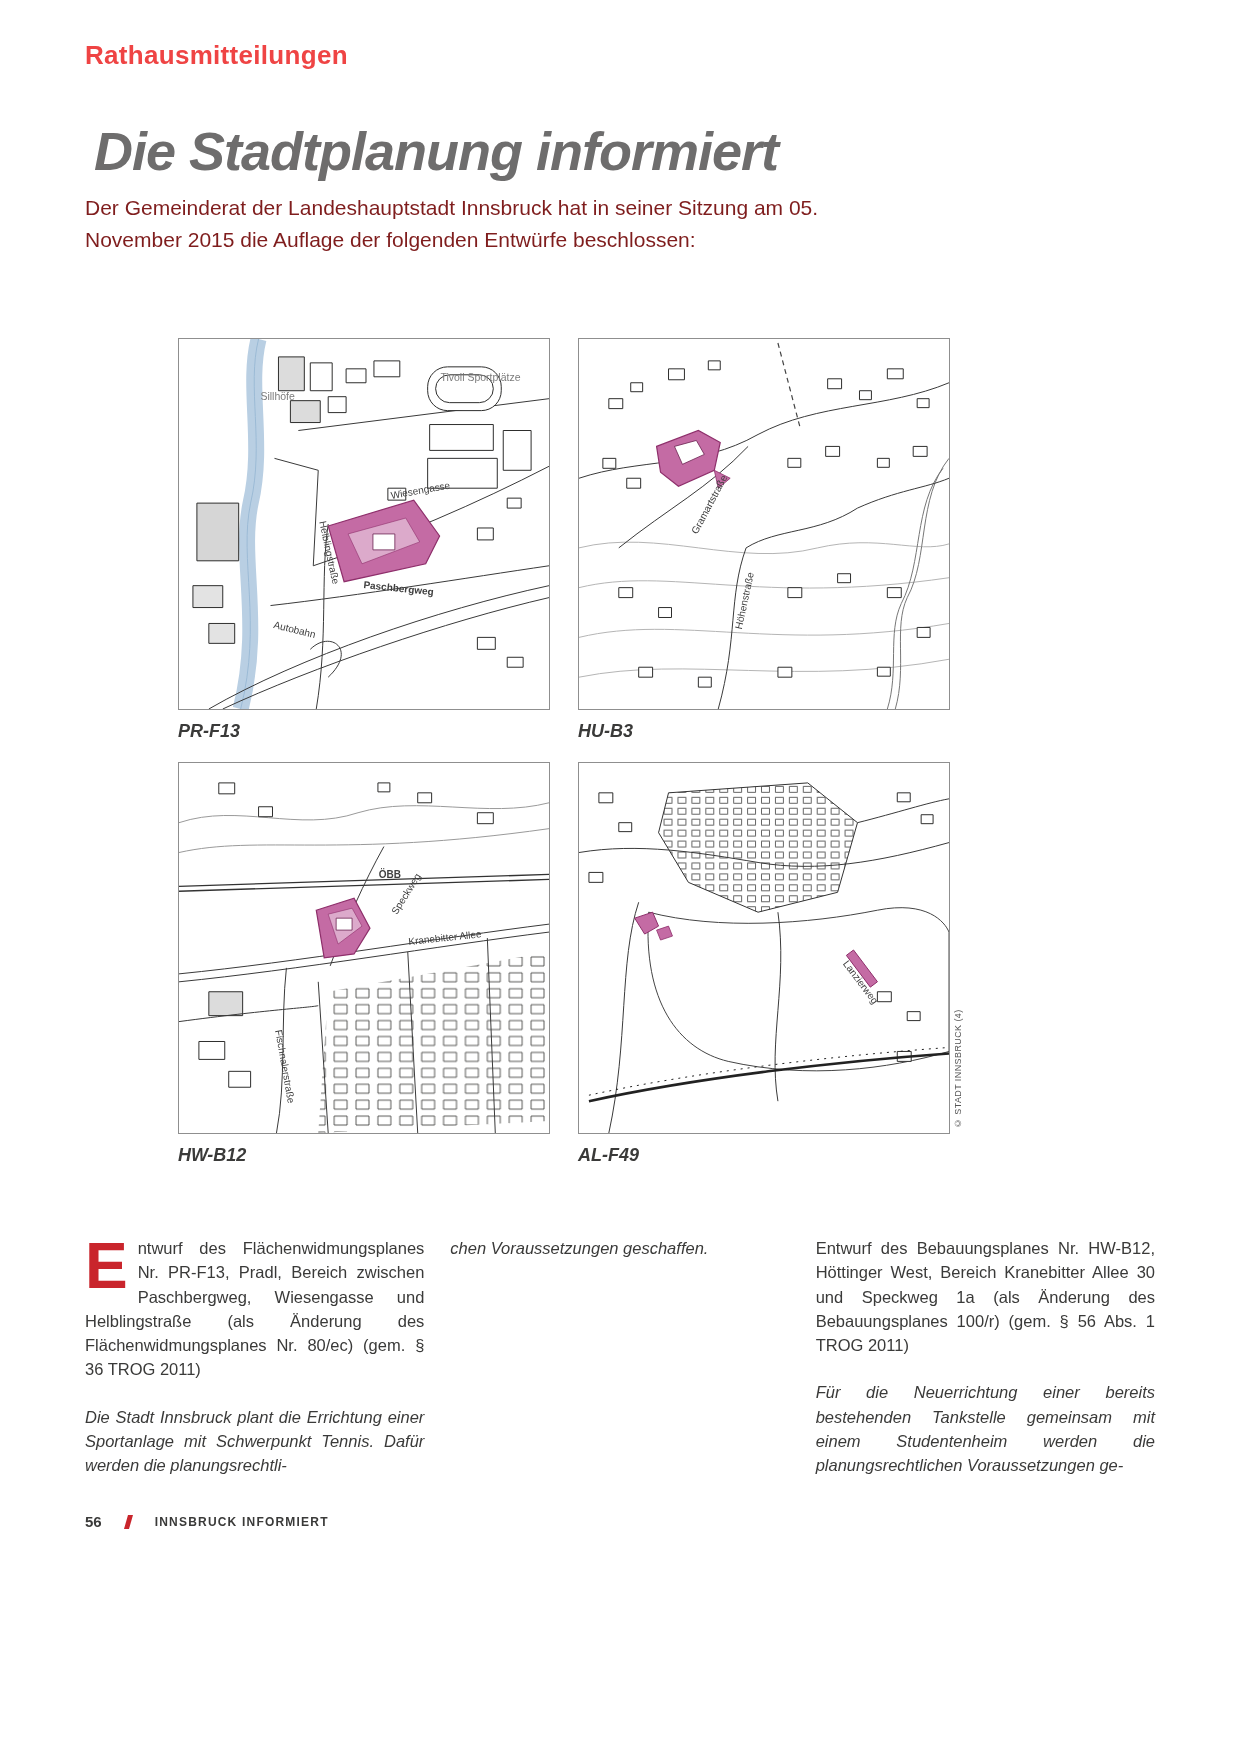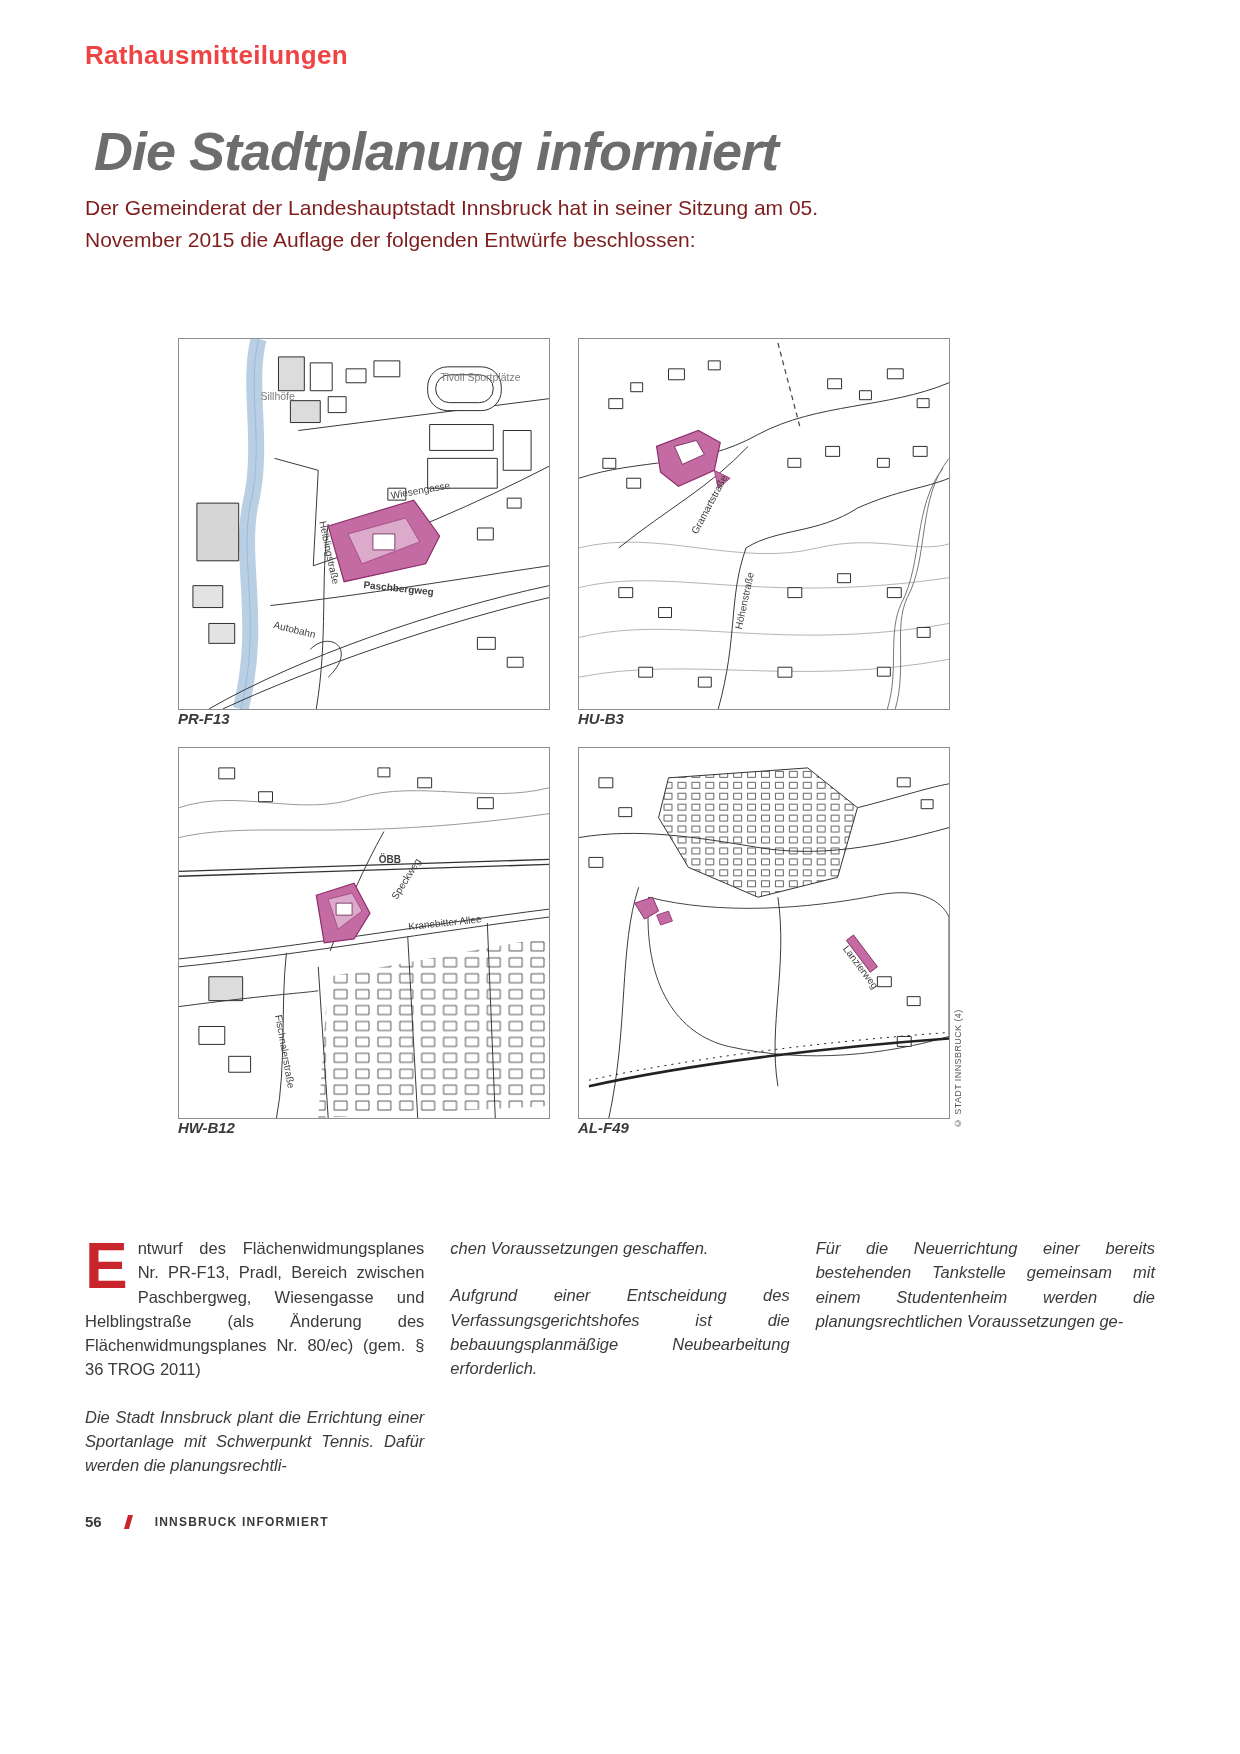--- a/index.html
+++ b/index.html
@@ -10,21 +10,21 @@
   
   .kicker{position:absolute;left:85px;top:40px;font-size:26px;font-weight:700;color:#ef4444;letter-spacing:.3px;}
   .title{position:absolute;left:82px;top:108px;margin:12px;font-size:54px;font-weight:700;font-style:italic;color:#6e6d6d;letter-spacing:-1px;}
   .intro{position:absolute;left:85px;top:192px;width:740px;margin:0;font-size:21px;line-height:1.5;color:#7f1d1d;}
   
   .maps{position:absolute;left:178px;top:338px;width:772px;display:grid;grid-template-columns:372px 372px;column-gap:28px;row-gap:20px;}
   figure.map{margin:0;}
   .map-canvas{position:relative;width:372px;height:372px;border:1px solid #8f8f8f;background:#fff;box-sizing:border-box;overflow:hidden;}
   .map-canvas svg{position:absolute;left:0;top:0;width:100%;height:100%;}
   .map-canvas svg path, .map-canvas svg rect, .map-canvas svg polygon, .map-canvas svg line{vector-effect:non-scaling-stroke;}
-  figcaption{margin-top:0;font-size:15px;font-weight:700;font-style:italic;color:#3a3a39;}
+  figcaption{margin-top:11px;font-size:18px;font-weight:700;font-style:italic;color:#3a3a39;}
   .ml{position:absolute;font-size:10px;color:#3f3f3f;white-space:nowrap;transform-origin:0 0;line-height:1.05;}
   .ml.gray{color:#7c7c7c;font-size:10.5px;}
   .ml.wrap{white-space:normal;width:86px;margin-left:32px;}
   .credit{position:absolute;left:953px;top:998px;height:130px;font-size:9px;color:#555;
     writing-mode:vertical-rl;transform:rotate(180deg);letter-spacing:.4px;}
   
   .cols{position:absolute;left:85px;top:1236px;width:1070px;display:grid;grid-template-columns:1fr 1fr 1fr;column-gap:26px;}
   .cols p{margin:0 0 23px 0;font-size:16.5px;line-height:1.47;text-align:justify;color:#3a3a39;}
   .cols p.it{font-style:italic;}
   .dropcap{float:left;font-size:64px;line-height:52px;padding:4px 10px 2px 0;font-weight:700;color:#c9252c;}
@@ -242,23 +242,23 @@
 
 <div class="credit">© STADT INNSBRUCK (4)</div>
 
 <section class="cols">
   <div class="col">
     <p><span class="dropcap">E</span><span>ntwurf des Flächenwidmungsplanes Nr. PR-F13, Pradl, Bereich zwischen Paschbergweg, Wiesengasse und Helblingstraße (als Änderung des Flächenwidmungsplanes Nr. 80/ec) (gem. § 36 TROG 2011)</span></p>
     <p class="it">Die Stadt Innsbruck plant die Errichtung einer Sportanlage mit Schwerpunkt Tennis. Dafür werden die planungsrechtli-</p>
   </div>
   <div class="col">
     <p class="it">chen Voraussetzungen geschaffen.</p>
-    <p class="it">Aufgrund einer Entscheidung des Verfassungsgerichtshofes ist die bebauungsplanmäßige Neubearbeitung erforderlich.</p>
   </div>
   <div class="col">
+    <p>Entwurf des Bebauungsplanes Nr. HW-B12, Höttinger West, Bereich Kranebitter Allee 30 und Speckweg 1a (als Änderung des Bebauungsplanes 100/r) (gem. § 56 Abs. 1 TROG 2011)</p>
     <p class="it">Für die Neuerrichtung einer bereits bestehenden Tankstelle gemeinsam mit einem Studentenheim werden die planungsrechtlichen Voraussetzungen ge-</p>
   </div>
 </section>
 
 <div class="footer">
   <span class="pagenum">56</span>
   <span class="redbar"></span>
   <span class="mag">INNSBRUCK INFORMIERT</span>
 </div>
 

